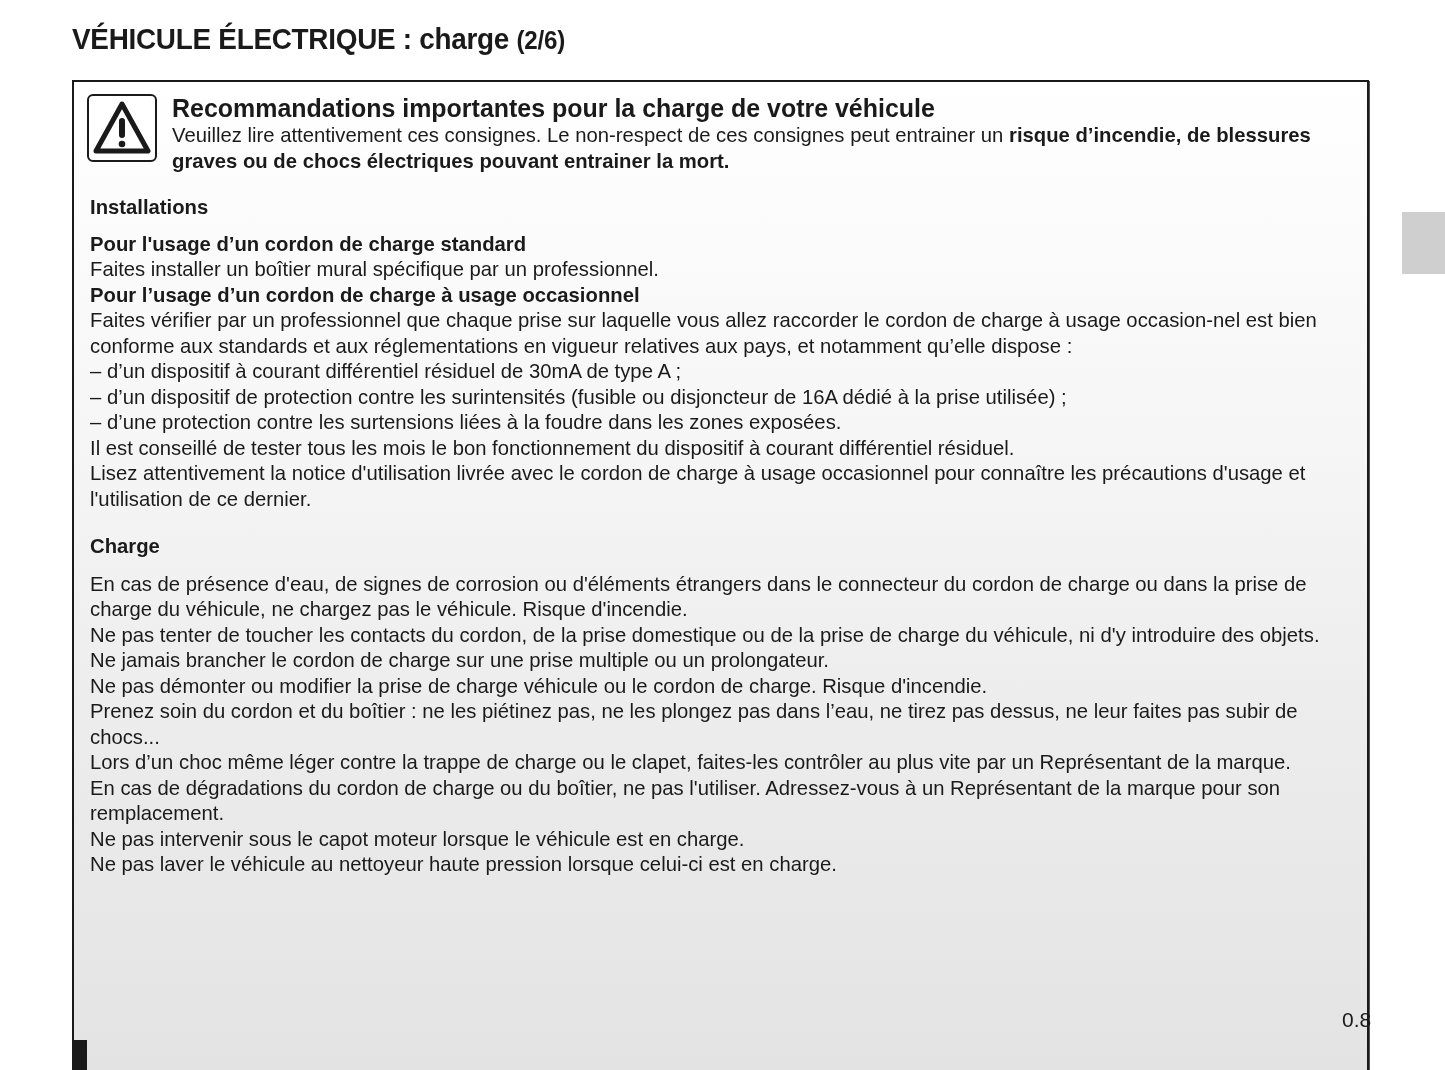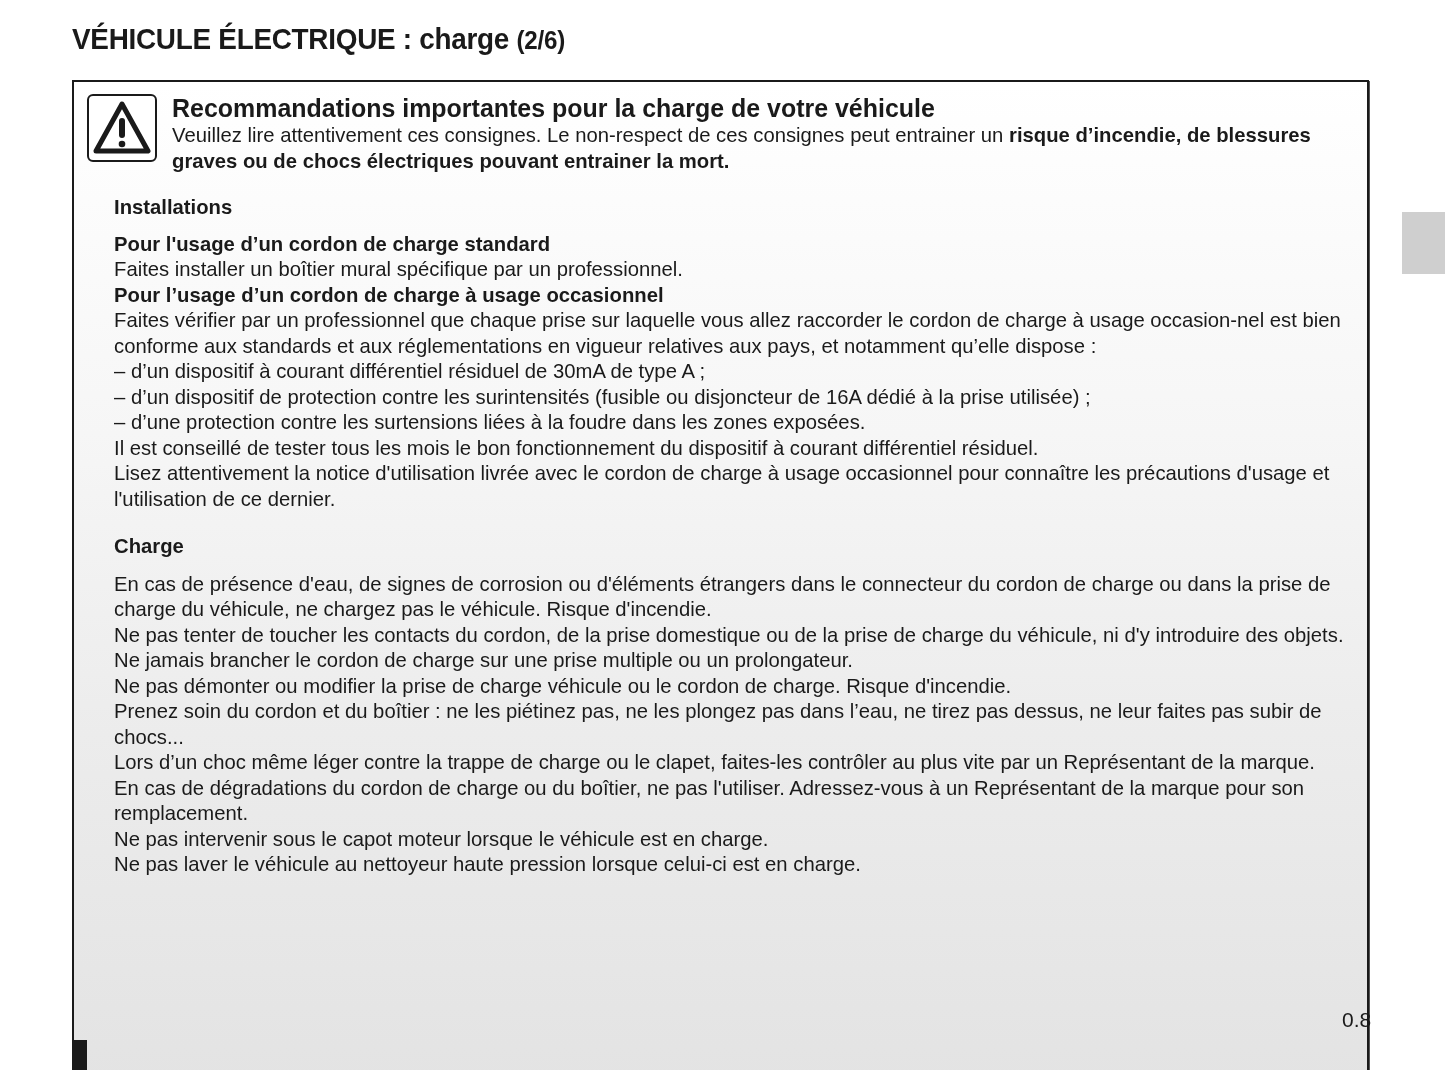--- a/index.html
+++ b/index.html
@@ -75,21 +75,20 @@
       transform-origin: left top;
       width: 1230px;
     }
     .content {
       position: absolute;
       left: 16px;
       top: 112px;
       width: 1270px;
       font-size: 21px;
       line-height: 25.5px;
-      margin-left: 24px;
     }
     .content p {
       margin: 0;
       transform: scaleX(0.965);
       transform-origin: left top;
       width: 1316px;
     }
     .content .sec-head {
       font-weight: bold;
     }

